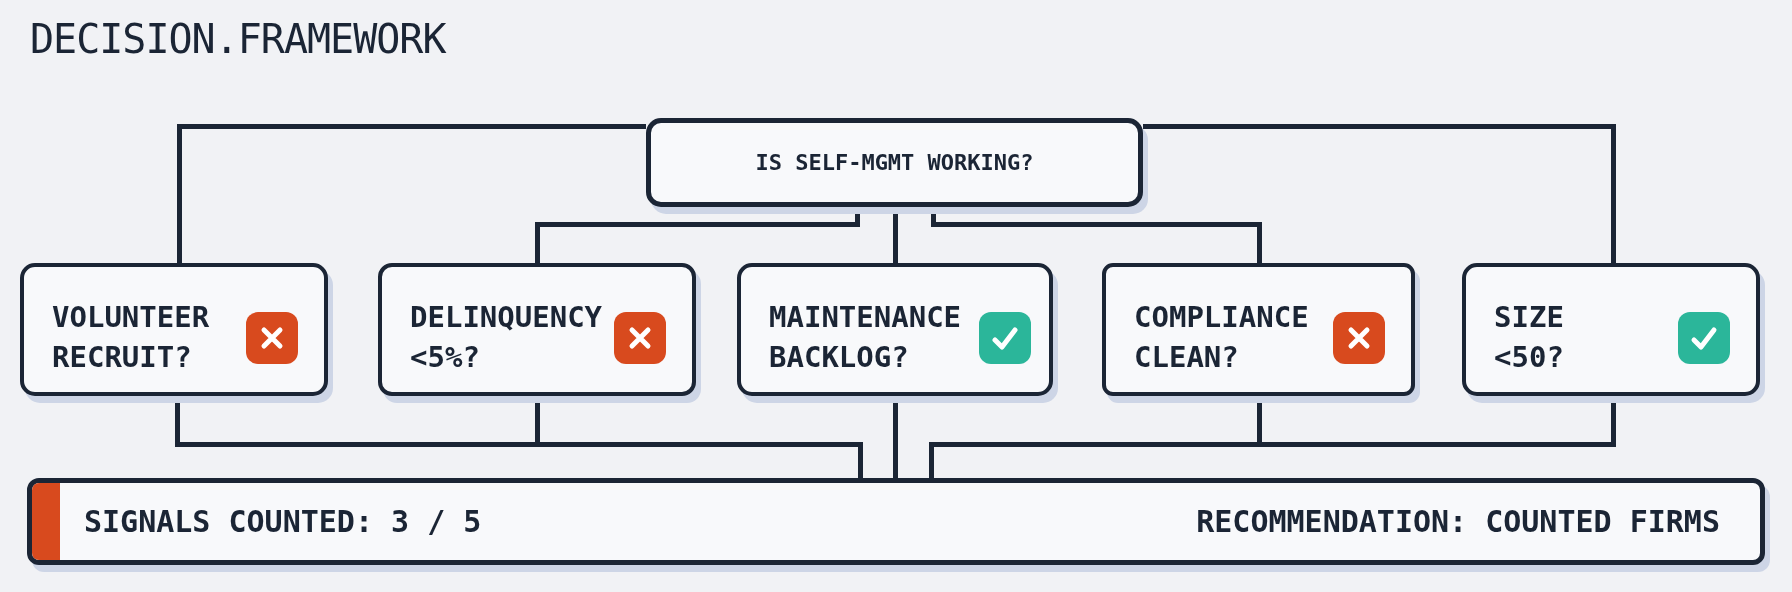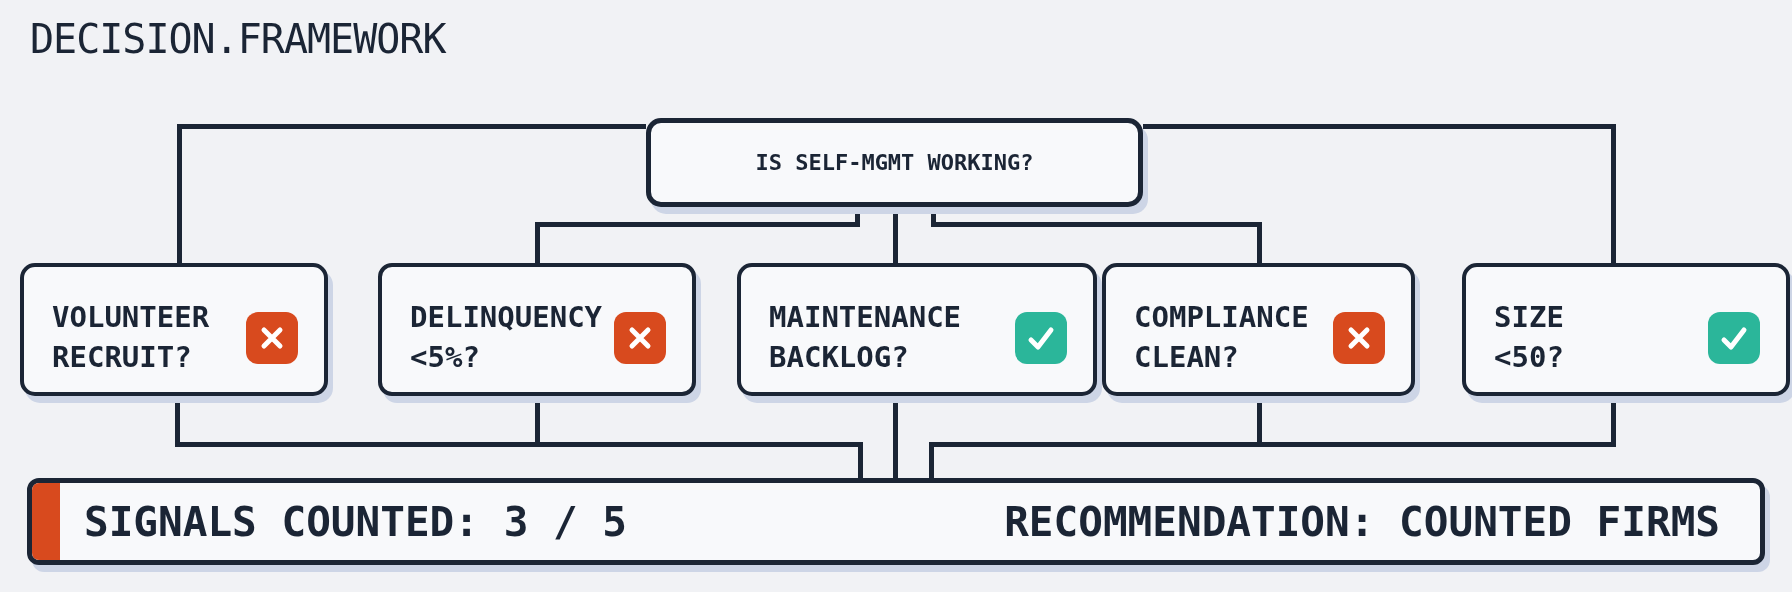--- a/index.html
+++ b/index.html
@@ -45,23 +45,23 @@
     border-width:4px;
     display:flex;align-items:center;justify-content:space-between;
     padding:16px 26px 0 28px;
   }
   .leaf-label{
     font-size:29px;font-weight:bold;line-height:1.35;
     white-space:pre-line;
   }
   .leaf-1{left:20px;width:308px;}
   .leaf-2{left:378px;width:318px;border-radius:14px;}
-  .leaf-3{left:737px;width:360px;gap:18px;}
-  .leaf-4{left:1102px;width:313px;}
-  .leaf-5{left:1462px;width:328px;text-align:right;}
+  .leaf-3{left:737px;width:316px;gap:18px;}
+  .leaf-4{left:1102px;width:313px;border-radius:11px;}
+  .leaf-5{left:1462px;width:298px;text-align:right;}
   .badge{
     width:52px;height:52px;border-radius:12px;
     flex:0 0 52px;
     display:flex;align-items:center;justify-content:center;
   }
   .badge svg{display:none;}
   .badge.badge-no{background:var(--no-badge);}
   .badge.badge-yes{background:var(--yes-badge);}
   .badge.badge-no svg.x-glyph{display:block;}
   .badge.badge-yes svg.check-glyph{display:block;}
@@ -77,21 +77,21 @@
     display:flex;align-items:center;justify-content:space-between;
     padding:0 40px 0 52px;
     overflow:hidden;
   }
   .summary-accent{
     position:absolute;left:0;top:0;bottom:0;width:28px;
     background:var(--no-badge);
     border-radius:5px 0 0 5px;
   }
   .summary-text{
-    font-size:41px;font-weight:bold;white-space:nowrap;
+    font-size:30px;font-weight:bold;white-space:nowrap;
     color:var(--line);
   }
 </style>
 </head>
 <body>
 
 <div class="stage">
 
   <div class="title">DECISION.FRAMEWORK</div>
 

